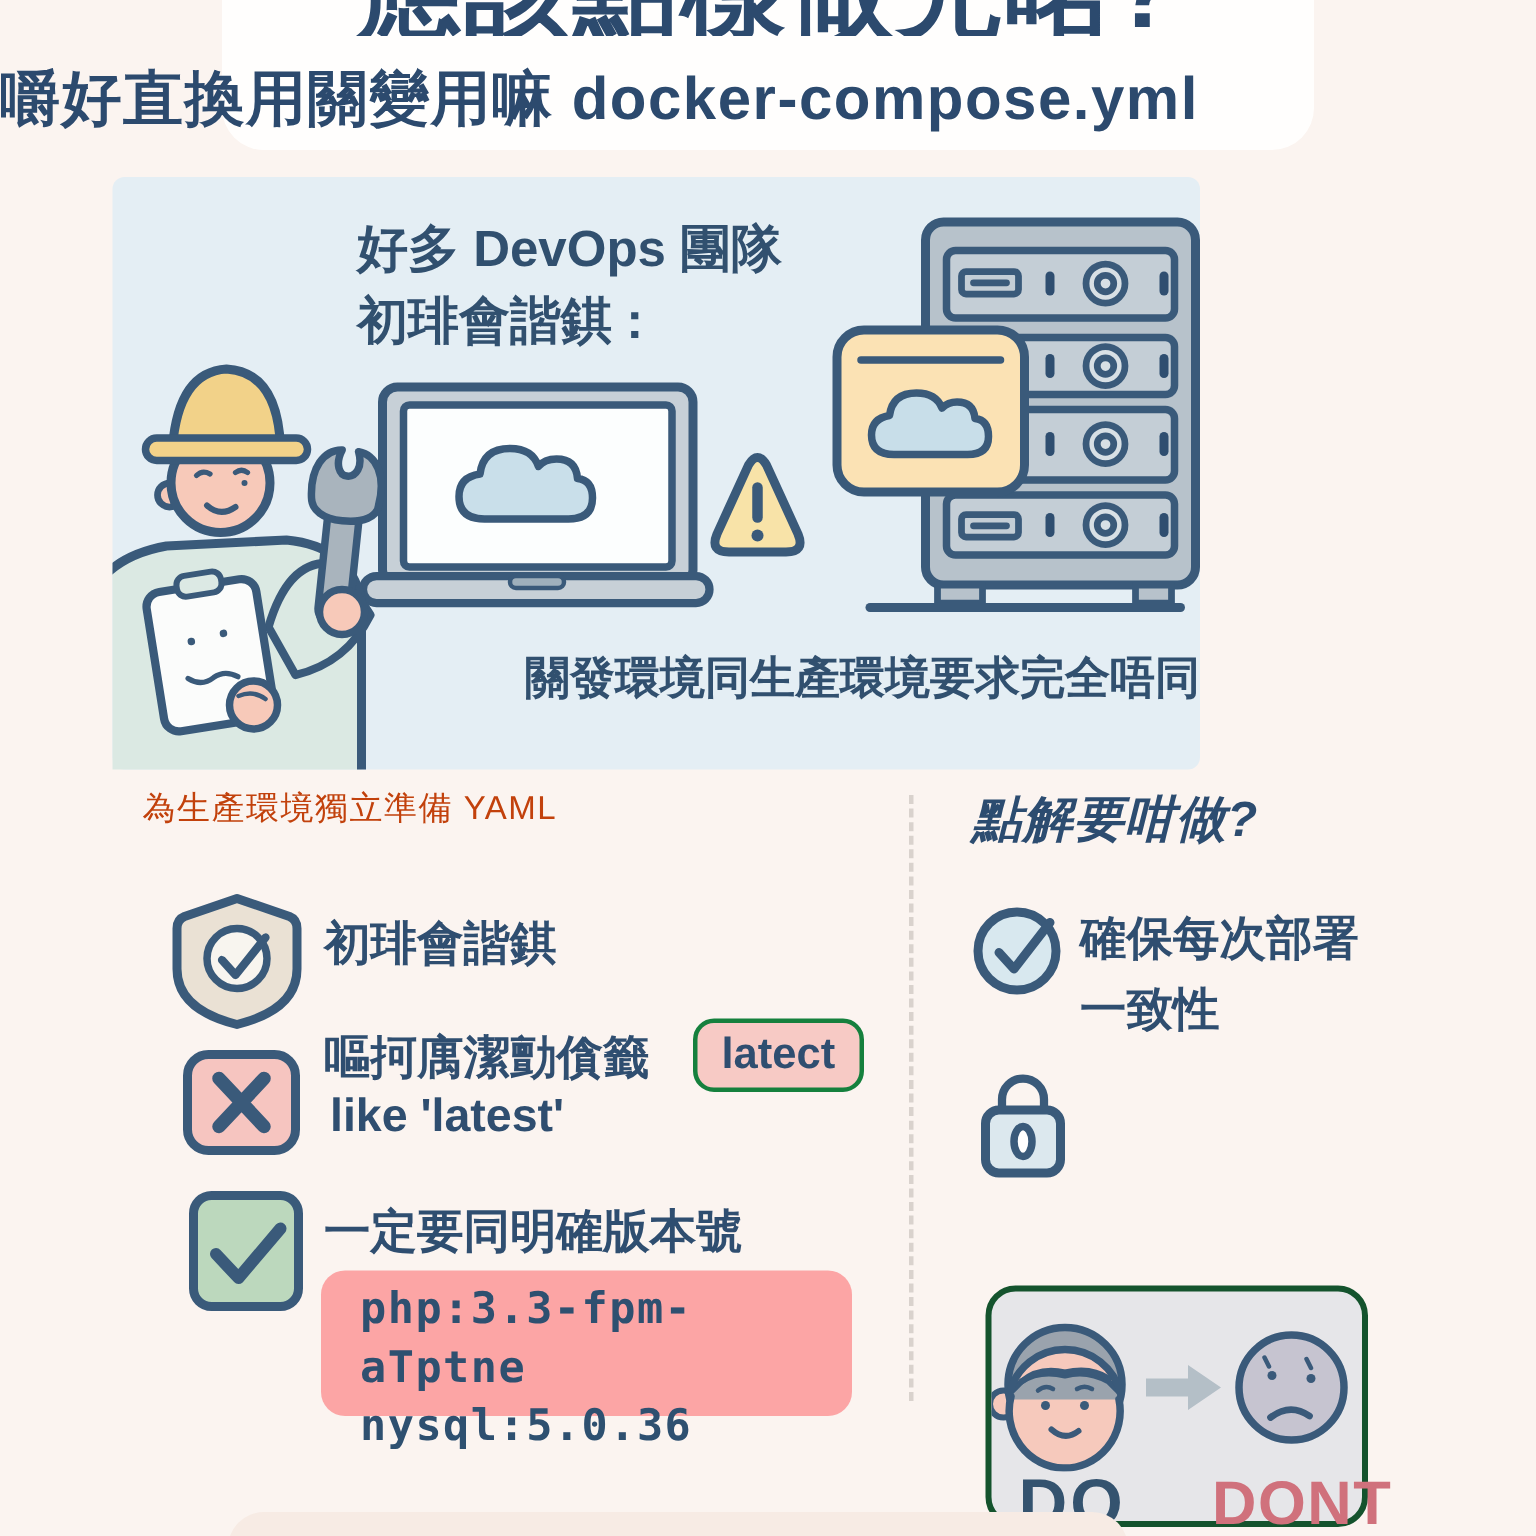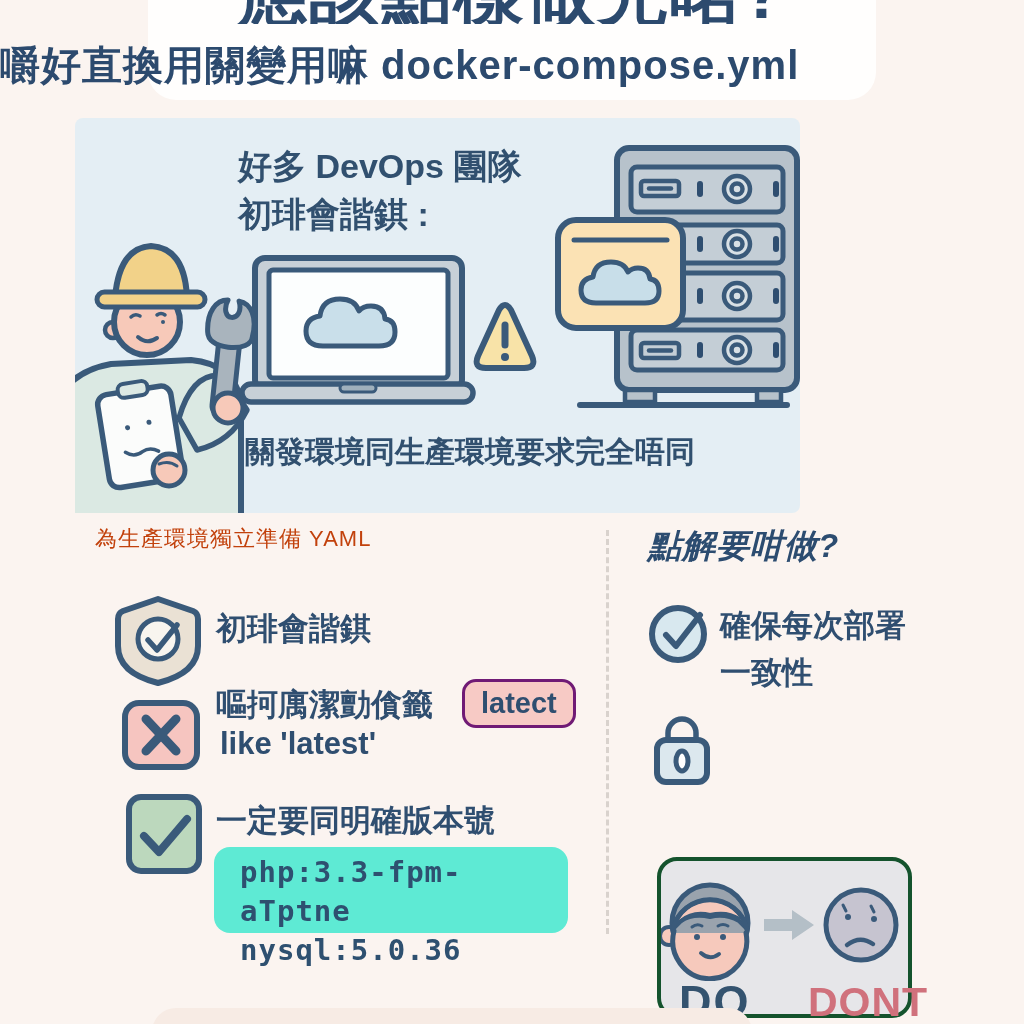--- a/index.html
+++ b/index.html
@@ -12,32 +12,32 @@
   .abs{position:absolute;}
   
   .header-card{left:148px;top:-52px;width:728px;height:152px;border-radius:28px;background:#FFFEFD;}
   .cutoff-title{left:0;top:0;width:1024px;height:24px;overflow:hidden;text-align:center;}
   .cutoff-title span{display:inline-block;font-size:70px;font-weight:800;color:#2C4A6E;transform:translateY(-52px);letter-spacing:2px;white-space:nowrap;}
   .subtitle{left:0;top:38px;width:1024px;text-align:left;font-size:40px;font-weight:700;color:#2C4A6E;letter-spacing:1px;}
   
   .illus-card{left:75px;top:118px;width:725px;height:395px;border-radius:8px;background:#E4EEF4;}
   .illus-svg{left:0;top:0;width:725px;height:395px;}
   .illus-heading{left:163px;top:24px;font-size:34px;font-weight:700;color:#31506F;line-height:48px;}
-  .illus-caption{left:170px;top:314px;width:555px;text-align:left;font-size:30px;font-weight:700;color:#31506F;}
+  .illus-caption{left:170px;top:314px;width:555px;text-align:right;font-size:30px;font-weight:700;color:#31506F;}
   
   .divider{left:606px;top:530px;height:404px;width:0;border-left:3px dashed #D9D2CD;}
   
   .l-head{left:95px;top:524px;font-size:22px;font-weight:400;color:#c2410c;letter-spacing:1px;}
   .icon-abs{display:block;}
   .l-item1-text{left:216px;top:608px;font-size:31px;font-weight:700;}
   .l-item2-line1{left:216px;top:684px;font-size:31px;font-weight:700;}
-  .pill{left:462px;top:679px;padding:5px 16px;background:#F7CAC5;border:3px solid #701a75;border-radius:14px;font-size:29px;font-weight:700;color:#2F4E70;}
+  .pill{left:462px;top:679px;padding:5px 16px;background:#F7CAC5;border:3px solid #15803d;border-radius:14px;font-size:29px;font-weight:700;color:#2F4E70;}
   .l-item2-line2{left:220px;top:726px;font-size:31px;font-weight:700;}
   .l-item3-text{left:216px;top:800px;font-size:31px;font-weight:700;}
-  .code-block{left:214px;top:847px;width:354px;height:86px;background:#5eead4;border-radius:16px;
+  .code-block{left:214px;top:847px;width:354px;height:97px;background:#fca5a5;border-radius:16px;
     font-family:"DejaVu Sans Mono","Liberation Mono",monospace;font-size:29px;font-weight:700;color:#2E5070;
     padding:6px 0 0 26px;box-sizing:border-box;line-height:39px;letter-spacing:1px;}
   
   .r-head{left:648px;top:524px;font-size:33px;font-weight:800;color:#2C4C70;letter-spacing:1px;font-style:italic;}
   .r-item1{left:720px;top:602px;font-size:31px;font-weight:700;line-height:47px;}
   .r-item2{left:718px;top:712px;font-size:31px;font-weight:700;line-height:47px;}
   
   .dodont{left:657px;top:857px;width:255px;height:161px;background:#E6E6E9;border:4px solid #14532d;border-radius:20px;box-sizing:border-box;}
   .dodont svg{position:absolute;left:0;top:0;}
   .do-label{position:absolute;left:18px;top:115px;font-size:45px;font-weight:800;color:#34536F;letter-spacing:2px;}

